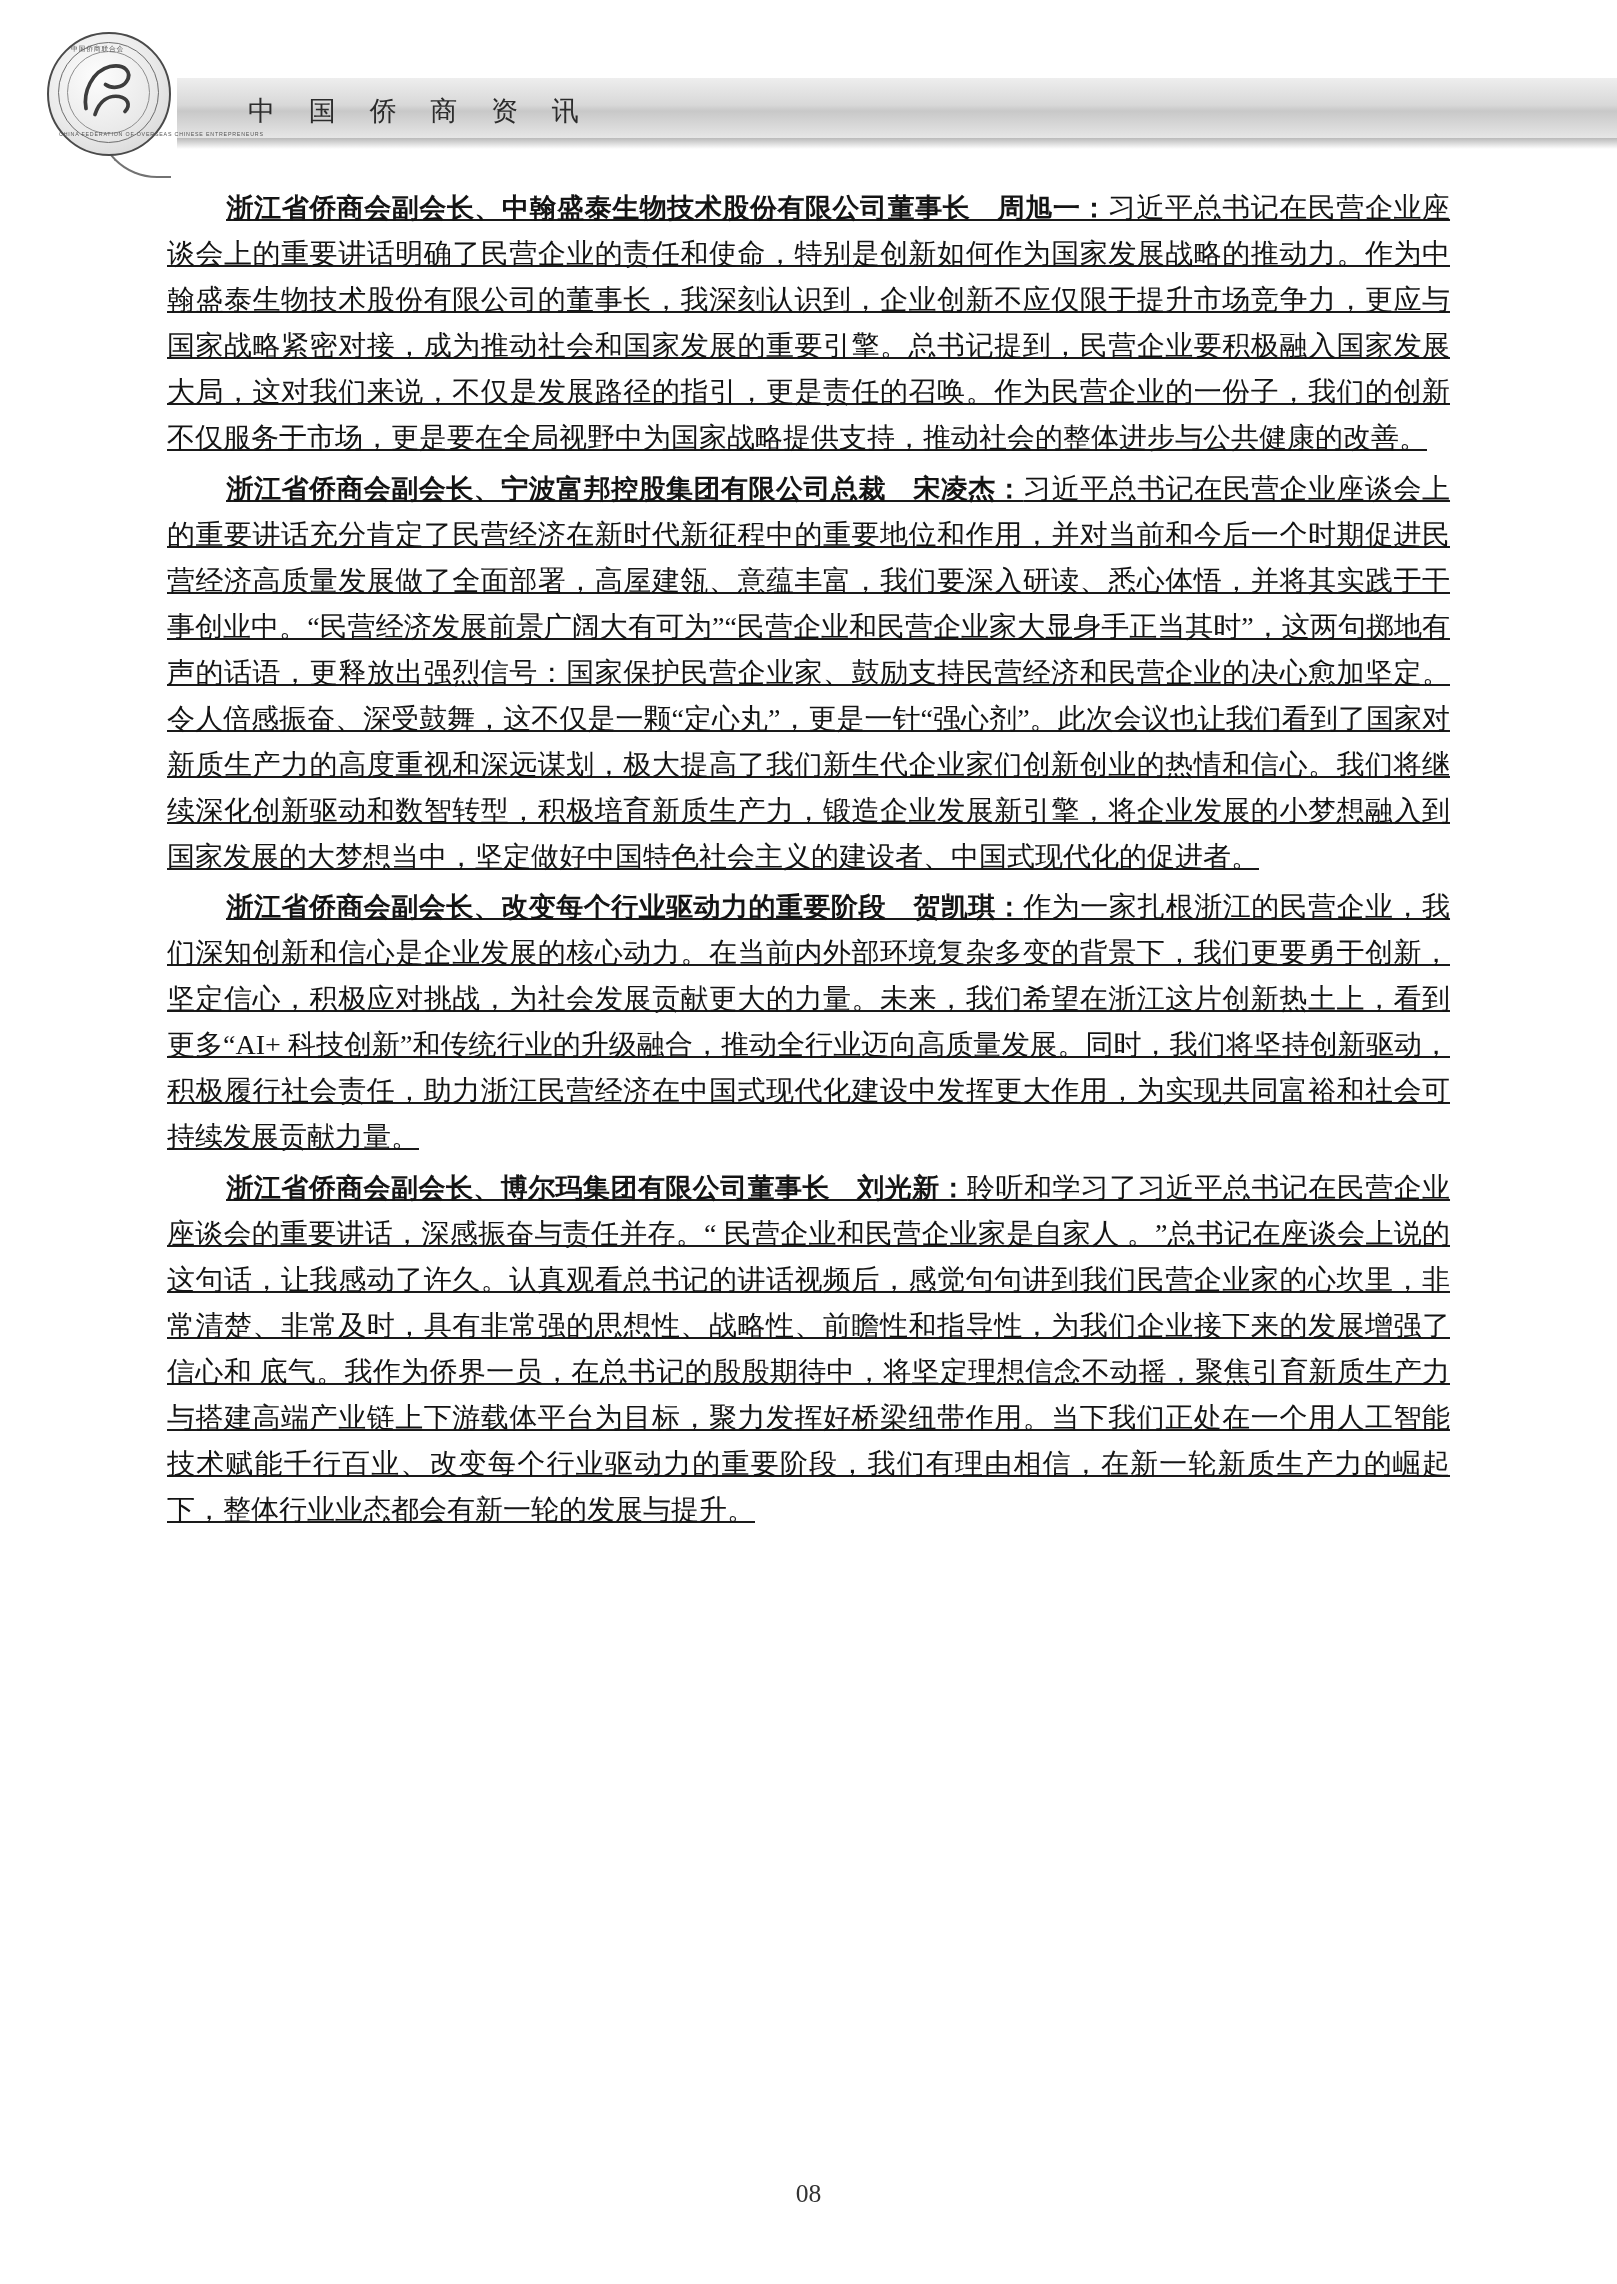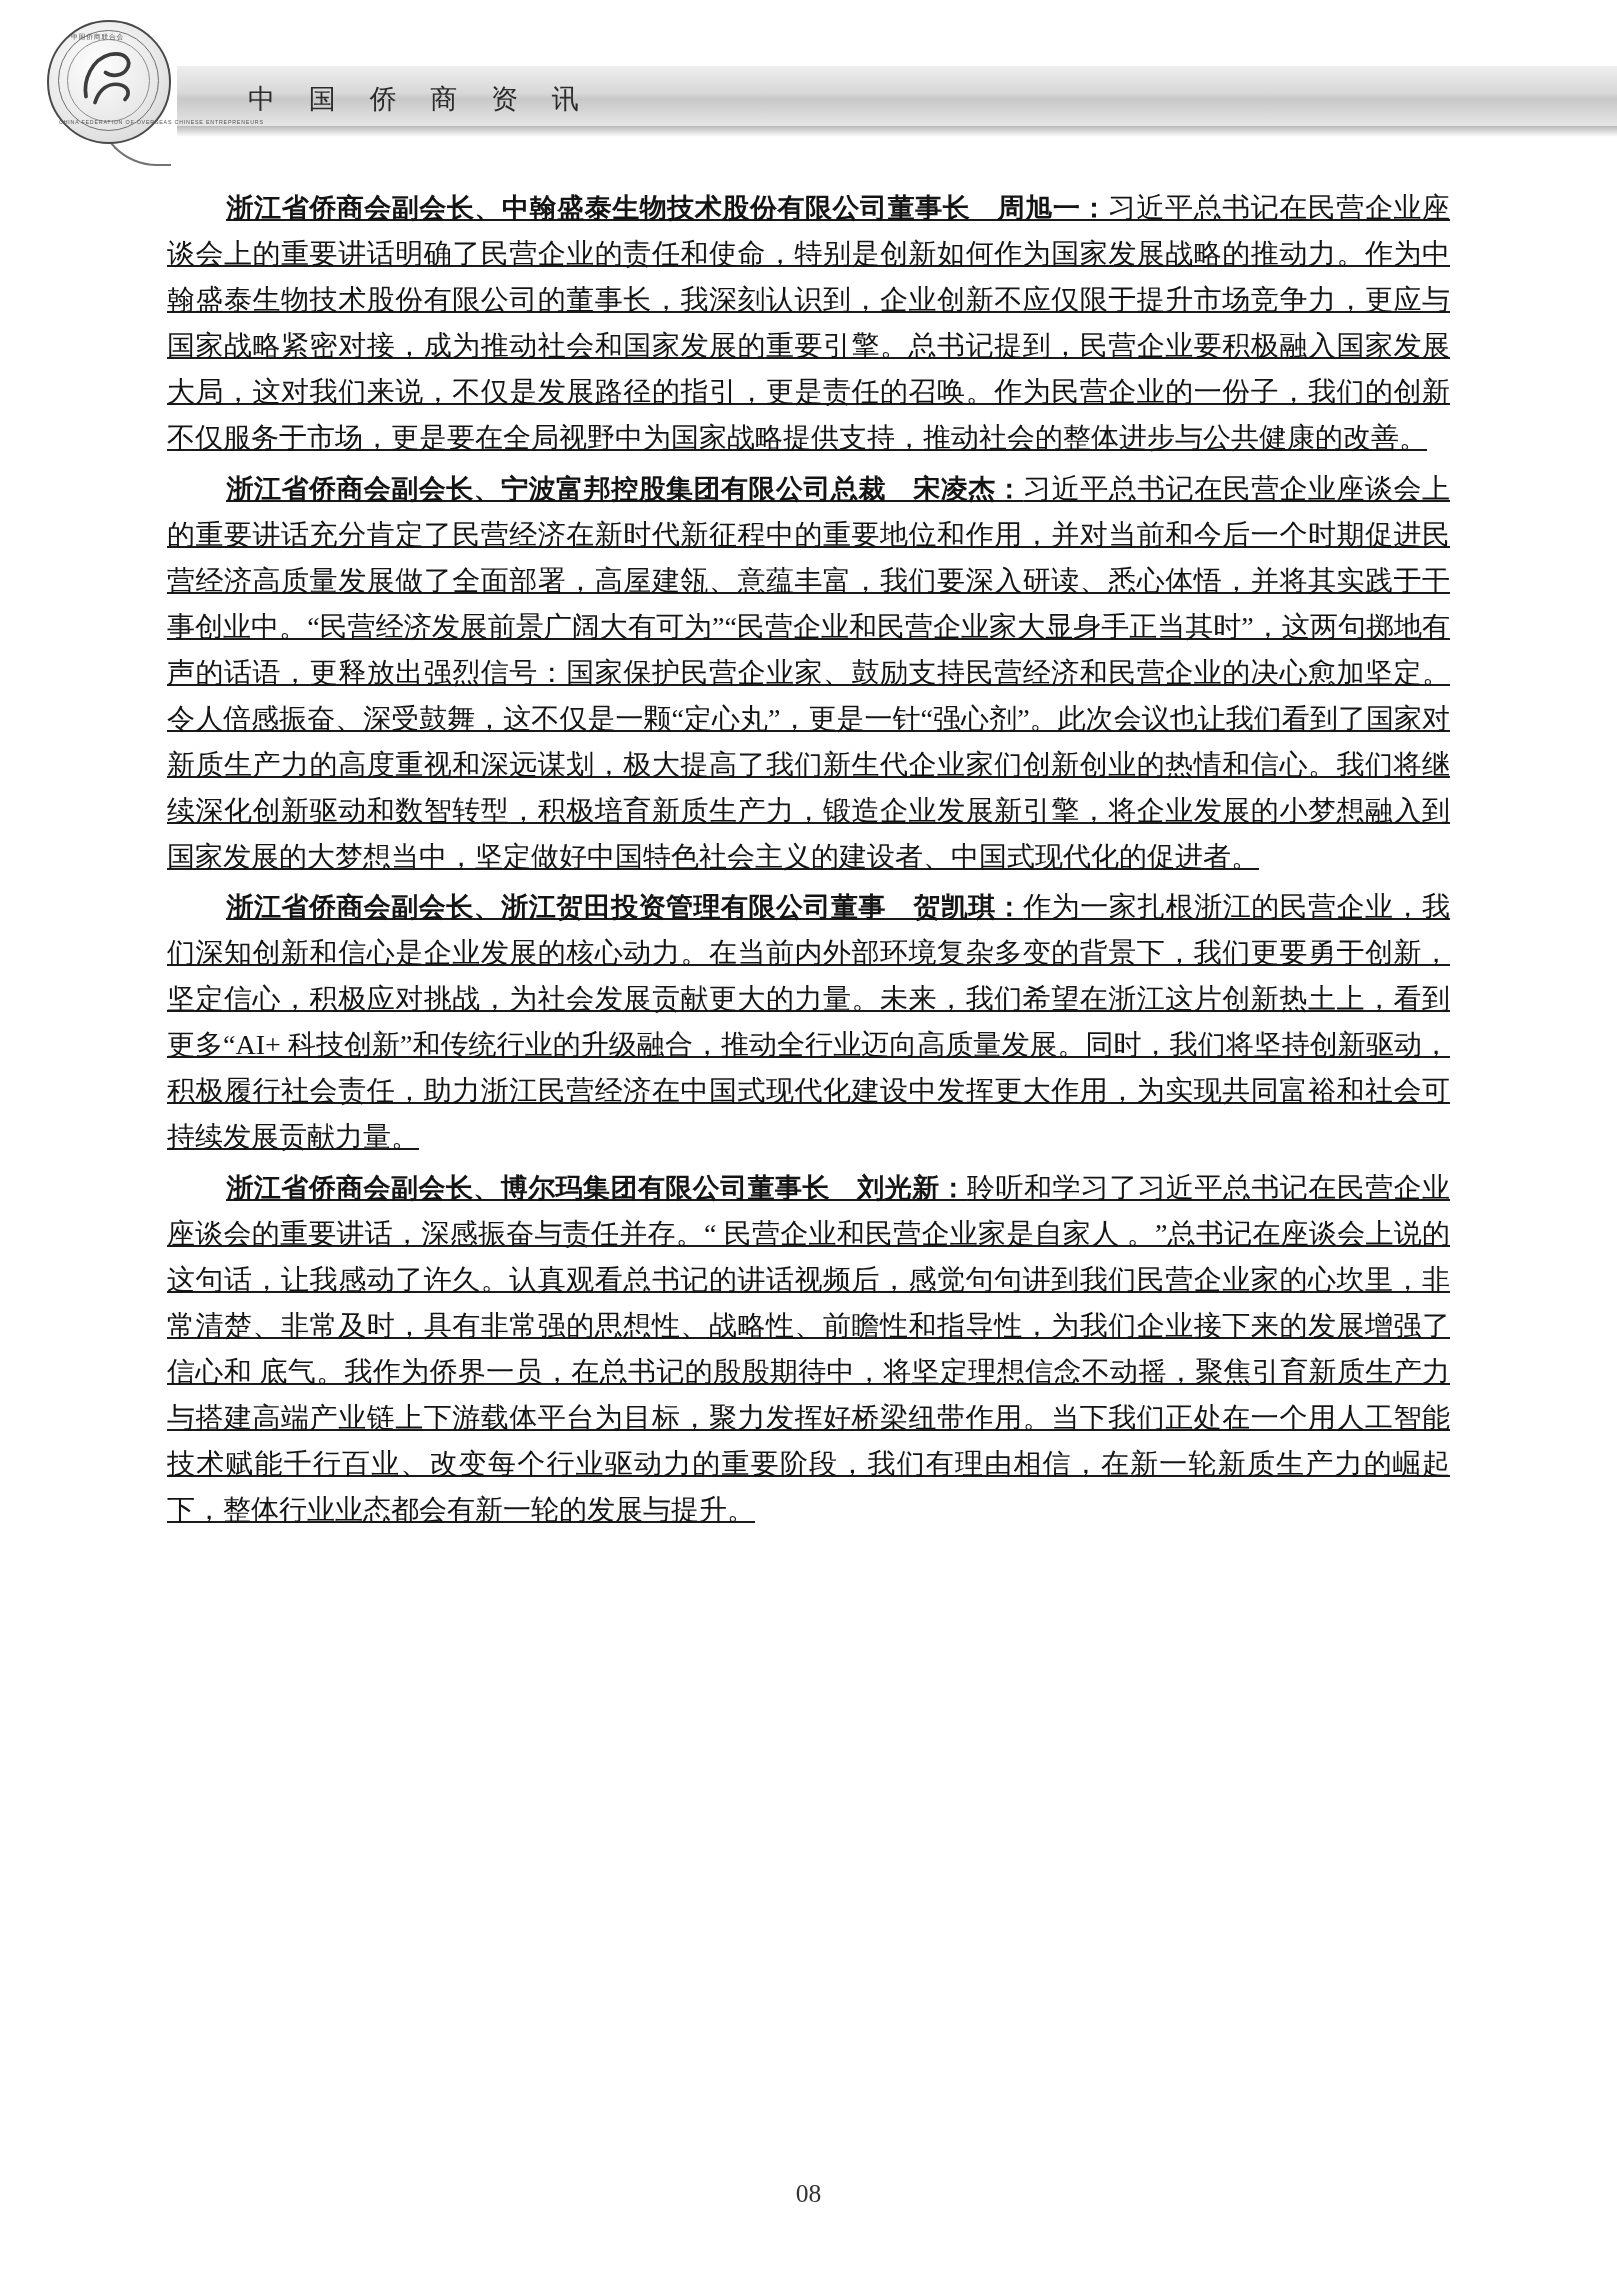--- a/index.html
+++ b/index.html
@@ -12,21 +12,21 @@
     height: 2284px;
     position: relative;
     font-family: "Liberation Sans", sans-serif;
     color: #1a1a1a;
     overflow: hidden;
   }
 
   
   .header {
     position: absolute;
-    top: 0;
+    top: 12px;
     left: 0;
     width: 1368px;
     height: 158px;
   }
   .header-bar {
     position: absolute;
     left: 177px;
     top: 66px;
     width: 1441px;
     height: 60px;
@@ -178,21 +178,21 @@
 
   <p class="para">
     <span class="indent"></span><span class="lead">浙江省侨商会副会长、中翰盛泰生物技术股份有限公司董事长　周旭一：</span><span>习近平总书记在民营企业座谈会上的重要讲话明确了民营企业的责任和使命，特别是创新如何作为国家发展战略的推动力。作为中翰盛泰生物技术股份有限公司的董事长，我深刻认识到，企业创新不应仅限于提升市场竞争力，更应与国家战略紧密对接，成为推动社会和国家发展的重要引擎。总书记提到，民营企业要积极融入国家发展大局，这对我们来说，不仅是发展路径的指引，更是责任的召唤。作为民营企业的一份子，我们的创新不仅服务于市场，更是要在全局视野中为国家战略提供支持，推动社会的整体进步与公共健康的改善。</span>
   </p>
 
   <p class="para">
     <span class="indent"></span><span class="lead">浙江省侨商会副会长、宁波富邦控股集团有限公司总裁　宋凌杰：</span><span>习近平总书记在民营企业座谈会上的重要讲话充分肯定了民营经济在新时代新征程中的重要地位和作用，并对当前和今后一个时期促进民营经济高质量发展做了全面部署，高屋建瓴、意蕴丰富，我们要深入研读、悉心体悟，并将其实践于干事创业中。“民营经济发展前景广阔大有可为”“民营企业和民营企业家大显身手正当其时”，这两句掷地有声的话语，更释放出强烈信号：国家保护民营企业家、鼓励支持民营经济和民营企业的决心愈加坚定。令人倍感振奋、深受鼓舞，这不仅是一颗“定心丸”，更是一针“强心剂”。此次会议也让我们看到了国家对新质生产力的高度重视和深远谋划，极大提高了我们新生代企业家们创新创业的热情和信心。我们将继续深化创新驱动和数智转型，积极培育新质生产力，锻造企业发展新引擎，将企业发展的小梦想融入到国家发展的大梦想当中，坚定做好中国特色社会主义的建设者、中国式现代化的促进者。</span>
   </p>
 
   <p class="para">
-    <span class="indent"></span><span class="lead">浙江省侨商会副会长、浙江贺田投资管理有限公司董事　贺凯琪：</span><span>作为一家扎根浙江的民营企业，我们深知创新和信心是企业发展的核心动力。在当前内外部环境复杂多变的背景下，我们更要勇于创新，坚定信心，积极应对挑战，为社会发展贡献更大的力量。未来，我们希望在浙江这片创新热土上，看到更多“AI+ 科技创新”和传统行业的升级融合，推动全行业迈向高质量发展。同时，我们将坚持创新驱动，积极履行社会责任，助力浙江民营经济在中国式现代化建设中发挥更大作用，为实现共同富裕和社会可持续发展贡献力量。</span>
+    <span class="indent"></span><span class="lead">浙江省侨商会副会长、改变每个行业驱动力的重要阶段　贺凯琪：</span><span>作为一家扎根浙江的民营企业，我们深知创新和信心是企业发展的核心动力。在当前内外部环境复杂多变的背景下，我们更要勇于创新，坚定信心，积极应对挑战，为社会发展贡献更大的力量。未来，我们希望在浙江这片创新热土上，看到更多“AI+ 科技创新”和传统行业的升级融合，推动全行业迈向高质量发展。同时，我们将坚持创新驱动，积极履行社会责任，助力浙江民营经济在中国式现代化建设中发挥更大作用，为实现共同富裕和社会可持续发展贡献力量。</span>
   </p>
 
   <p class="para">
     <span class="indent"></span><span class="lead">浙江省侨商会副会长、博尔玛集团有限公司董事长　刘光新：</span><span>聆听和学习了习近平总书记在民营企业座谈会的重要讲话，深感振奋与责任并存。“ 民营企业和民营企业家是自家人 。”总书记在座谈会上说的这句话，让我感动了许久。认真观看总书记的讲话视频后，感觉句句讲到我们民营企业家的心坎里，非常清楚、非常及时，具有非常强的思想性、战略性、前瞻性和指导性，为我们企业接下来的发展增强了信心和 底气。我作为侨界一员，在总书记的殷殷期待中，将坚定理想信念不动摇，聚焦引育新质生产力与搭建高端产业链上下游载体平台为目标，聚力发挥好桥梁纽带作用。当下我们正处在一个用人工智能技术赋能千行百业、改变每个行业驱动力的重要阶段，我们有理由相信，在新一轮新质生产力的崛起下，整体行业业态都会有新一轮的发展与提升。</span>
   </p>
 
 </div>
 
 <div class="page-number">08</div>
 

